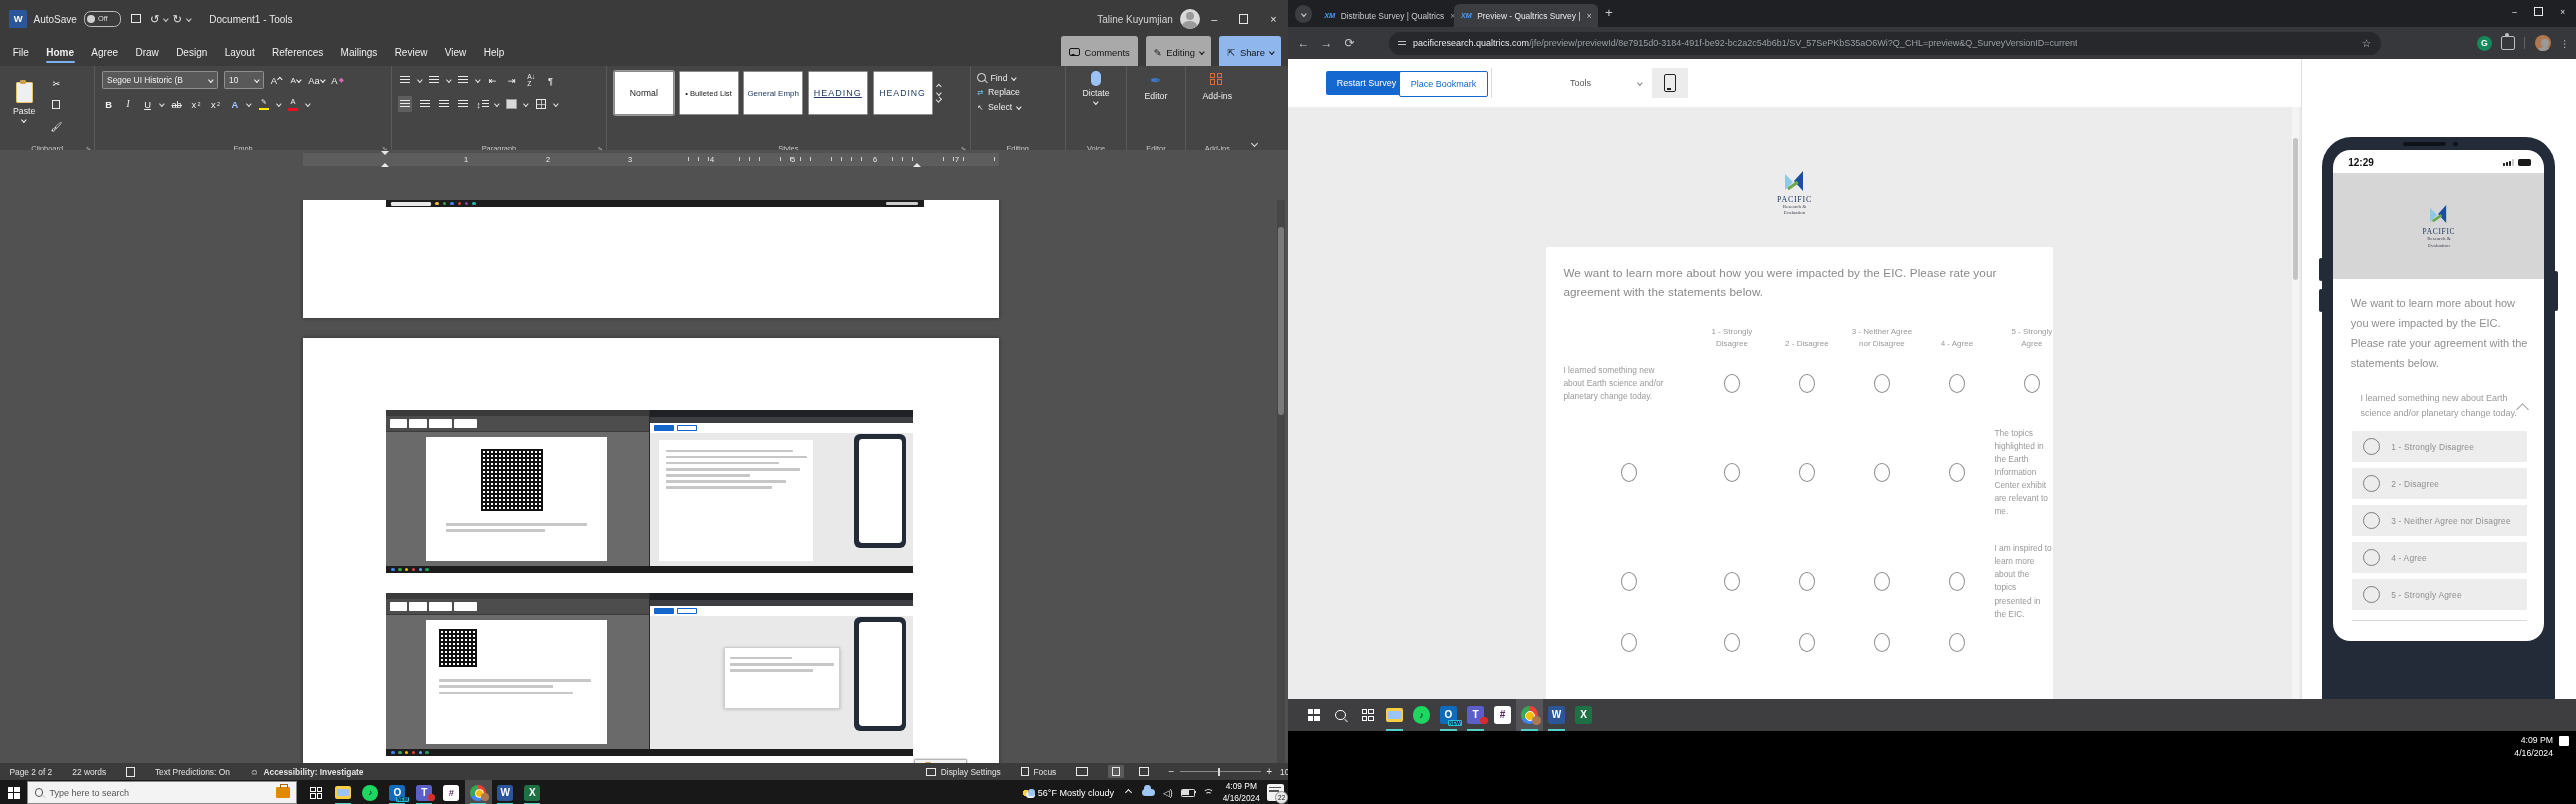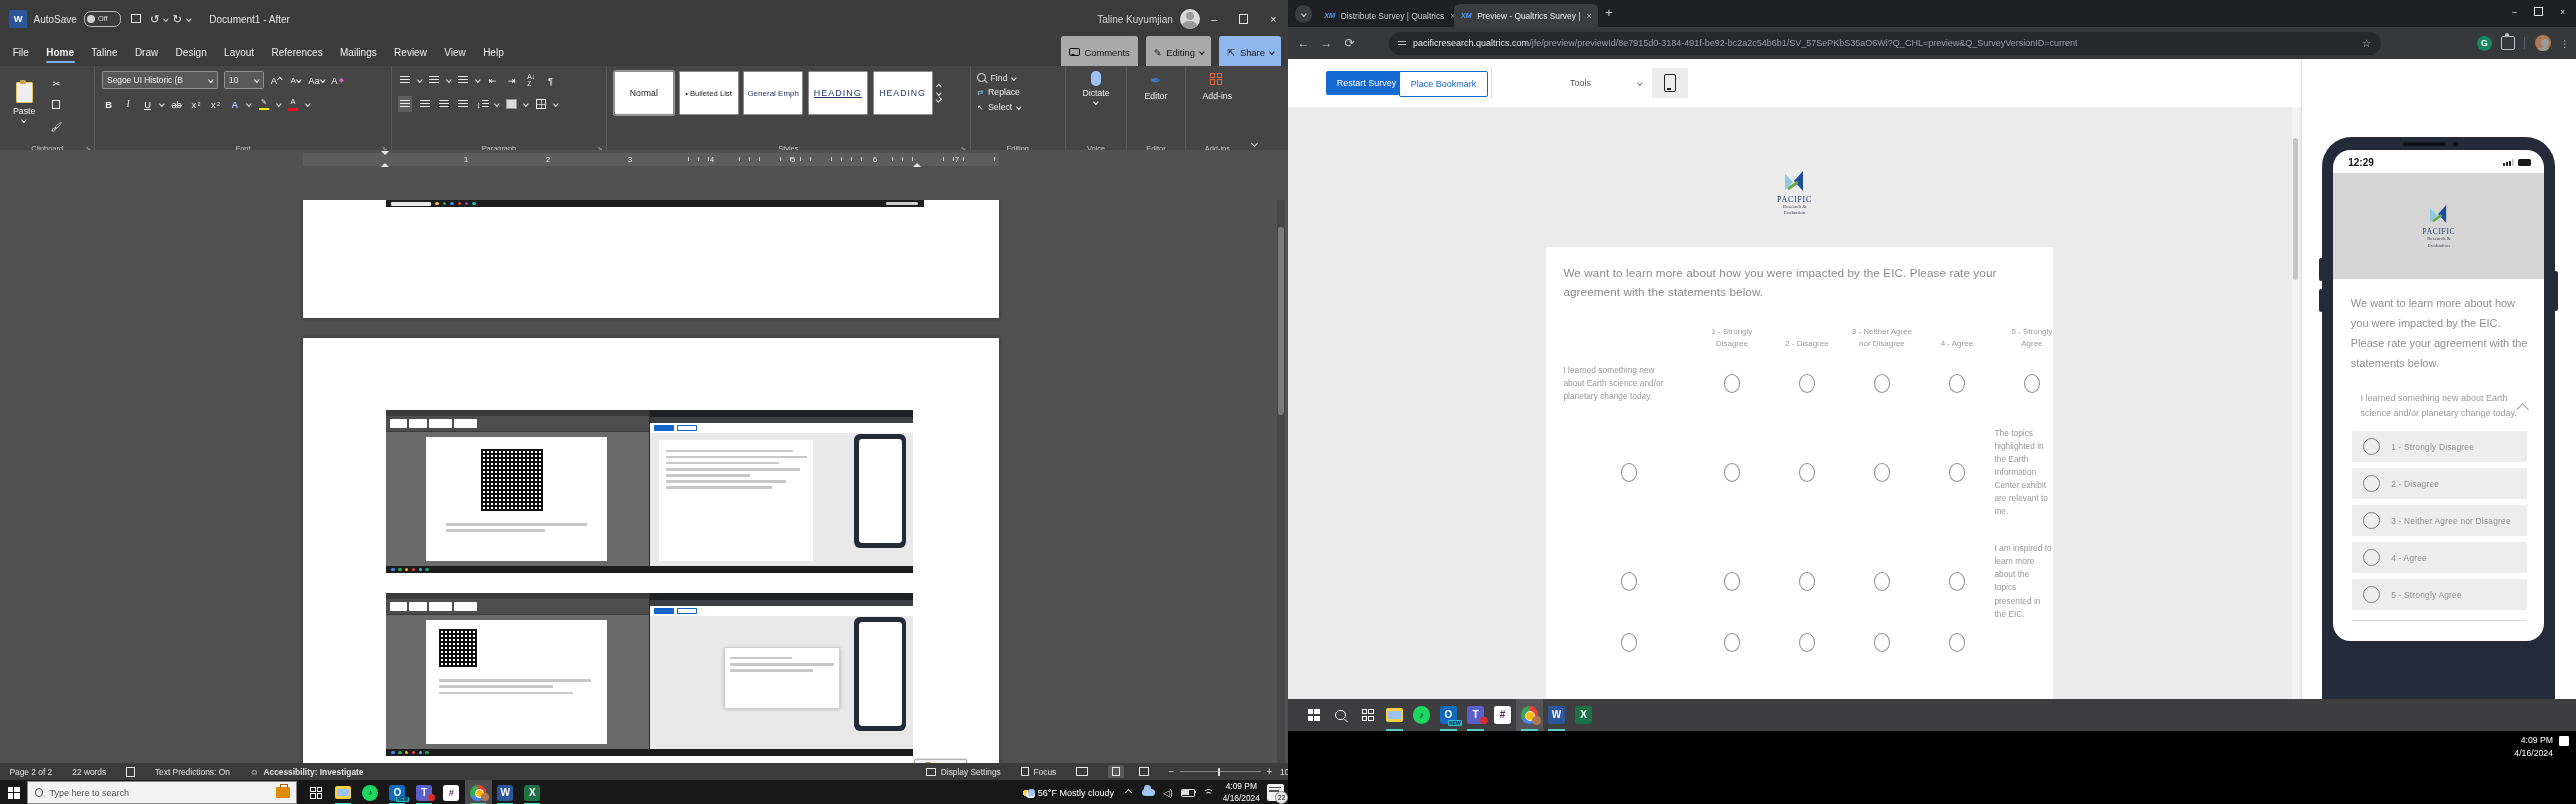--- a/index.html
+++ b/index.html
@@ -148,42 +148,42 @@
     <span style="margin-right:6.7px;">AutoSave</span>
     <div class="autosave-pill">
         <span class="autosave-knob"></span>
         <span>Off</span>
       </div>
     <span class="tb-ic" style="margin-left:10.7px;"><span class="boxg" style="display:inline-block;"></span></span>
     <span class="tb-ic">↺</span>
       <i class="ch sm" style="color:#ccc;"></i>
     <span class="tb-ic">↻</span>
       <i class="ch sm" style="color:#ccc;margin-right:9.4px;"></i>
-    <span style="margin-left:9.4px;">Document1 - After</span>
+    <span style="margin-left:9.4px;">Document1 - Tools</span>
     <div class="abs flex" style="right:0;top:0;height:38px;">
       <span style="color:#d5d5d5;margin-right:6.7px;">Taline Kuyumjian</span>
       <span class="avatar"></span>
       <div class="winbtn">–</div>
       <div class="winbtn">
           <span class="boxg"></span>
         </div>
       <div class="winbtn">×</div>
     </div>
   </div>
 
   <div class="abs w-tabrow flex">
     <div style="width:4px;"></div>
     <div class="tabitem">
         <span>File</span>
       </div>
     <div class="tabitem active">
         <span>Home</span>
       </div>
     <div class="tabitem">
-        <span>Taline</span>
+        <span>Agree</span>
       </div>
     <div class="tabitem">
         <span>Draw</span>
       </div>
     <div class="tabitem">
         <span>Design</span>
       </div>
     <div class="tabitem">
         <span>Layout</span>
       </div>
@@ -269,21 +269,21 @@
             <span style="font-size:6.7px;">✎</span>
             <span class="ubar" style="background:#ffe900;"></span>
           </span>
           <i class="ch sm" style="color:#ddd;"></i>
         <span class="ric" style="flex-direction:column;">
             <span style="font-size:7.4px;">A</span>
             <span class="ubar" style="background:#e81123;"></span>
           </span>
           <i class="ch sm" style="color:#ddd;"></i>
       </div>
-      <span class="grp-label">Font</span>
+      <span class="grp-label">Emph</span>
       <span class="launch">⇘</span>
     </div>
 
     <div class="grp" style="width:201px;">
       <div class="rowic">
         <span class="ric">
             <span class="lines-ic"></span>
           </span>
           <i class="ch sm" style="color:#ddd;"></i>
         <span class="ric">

